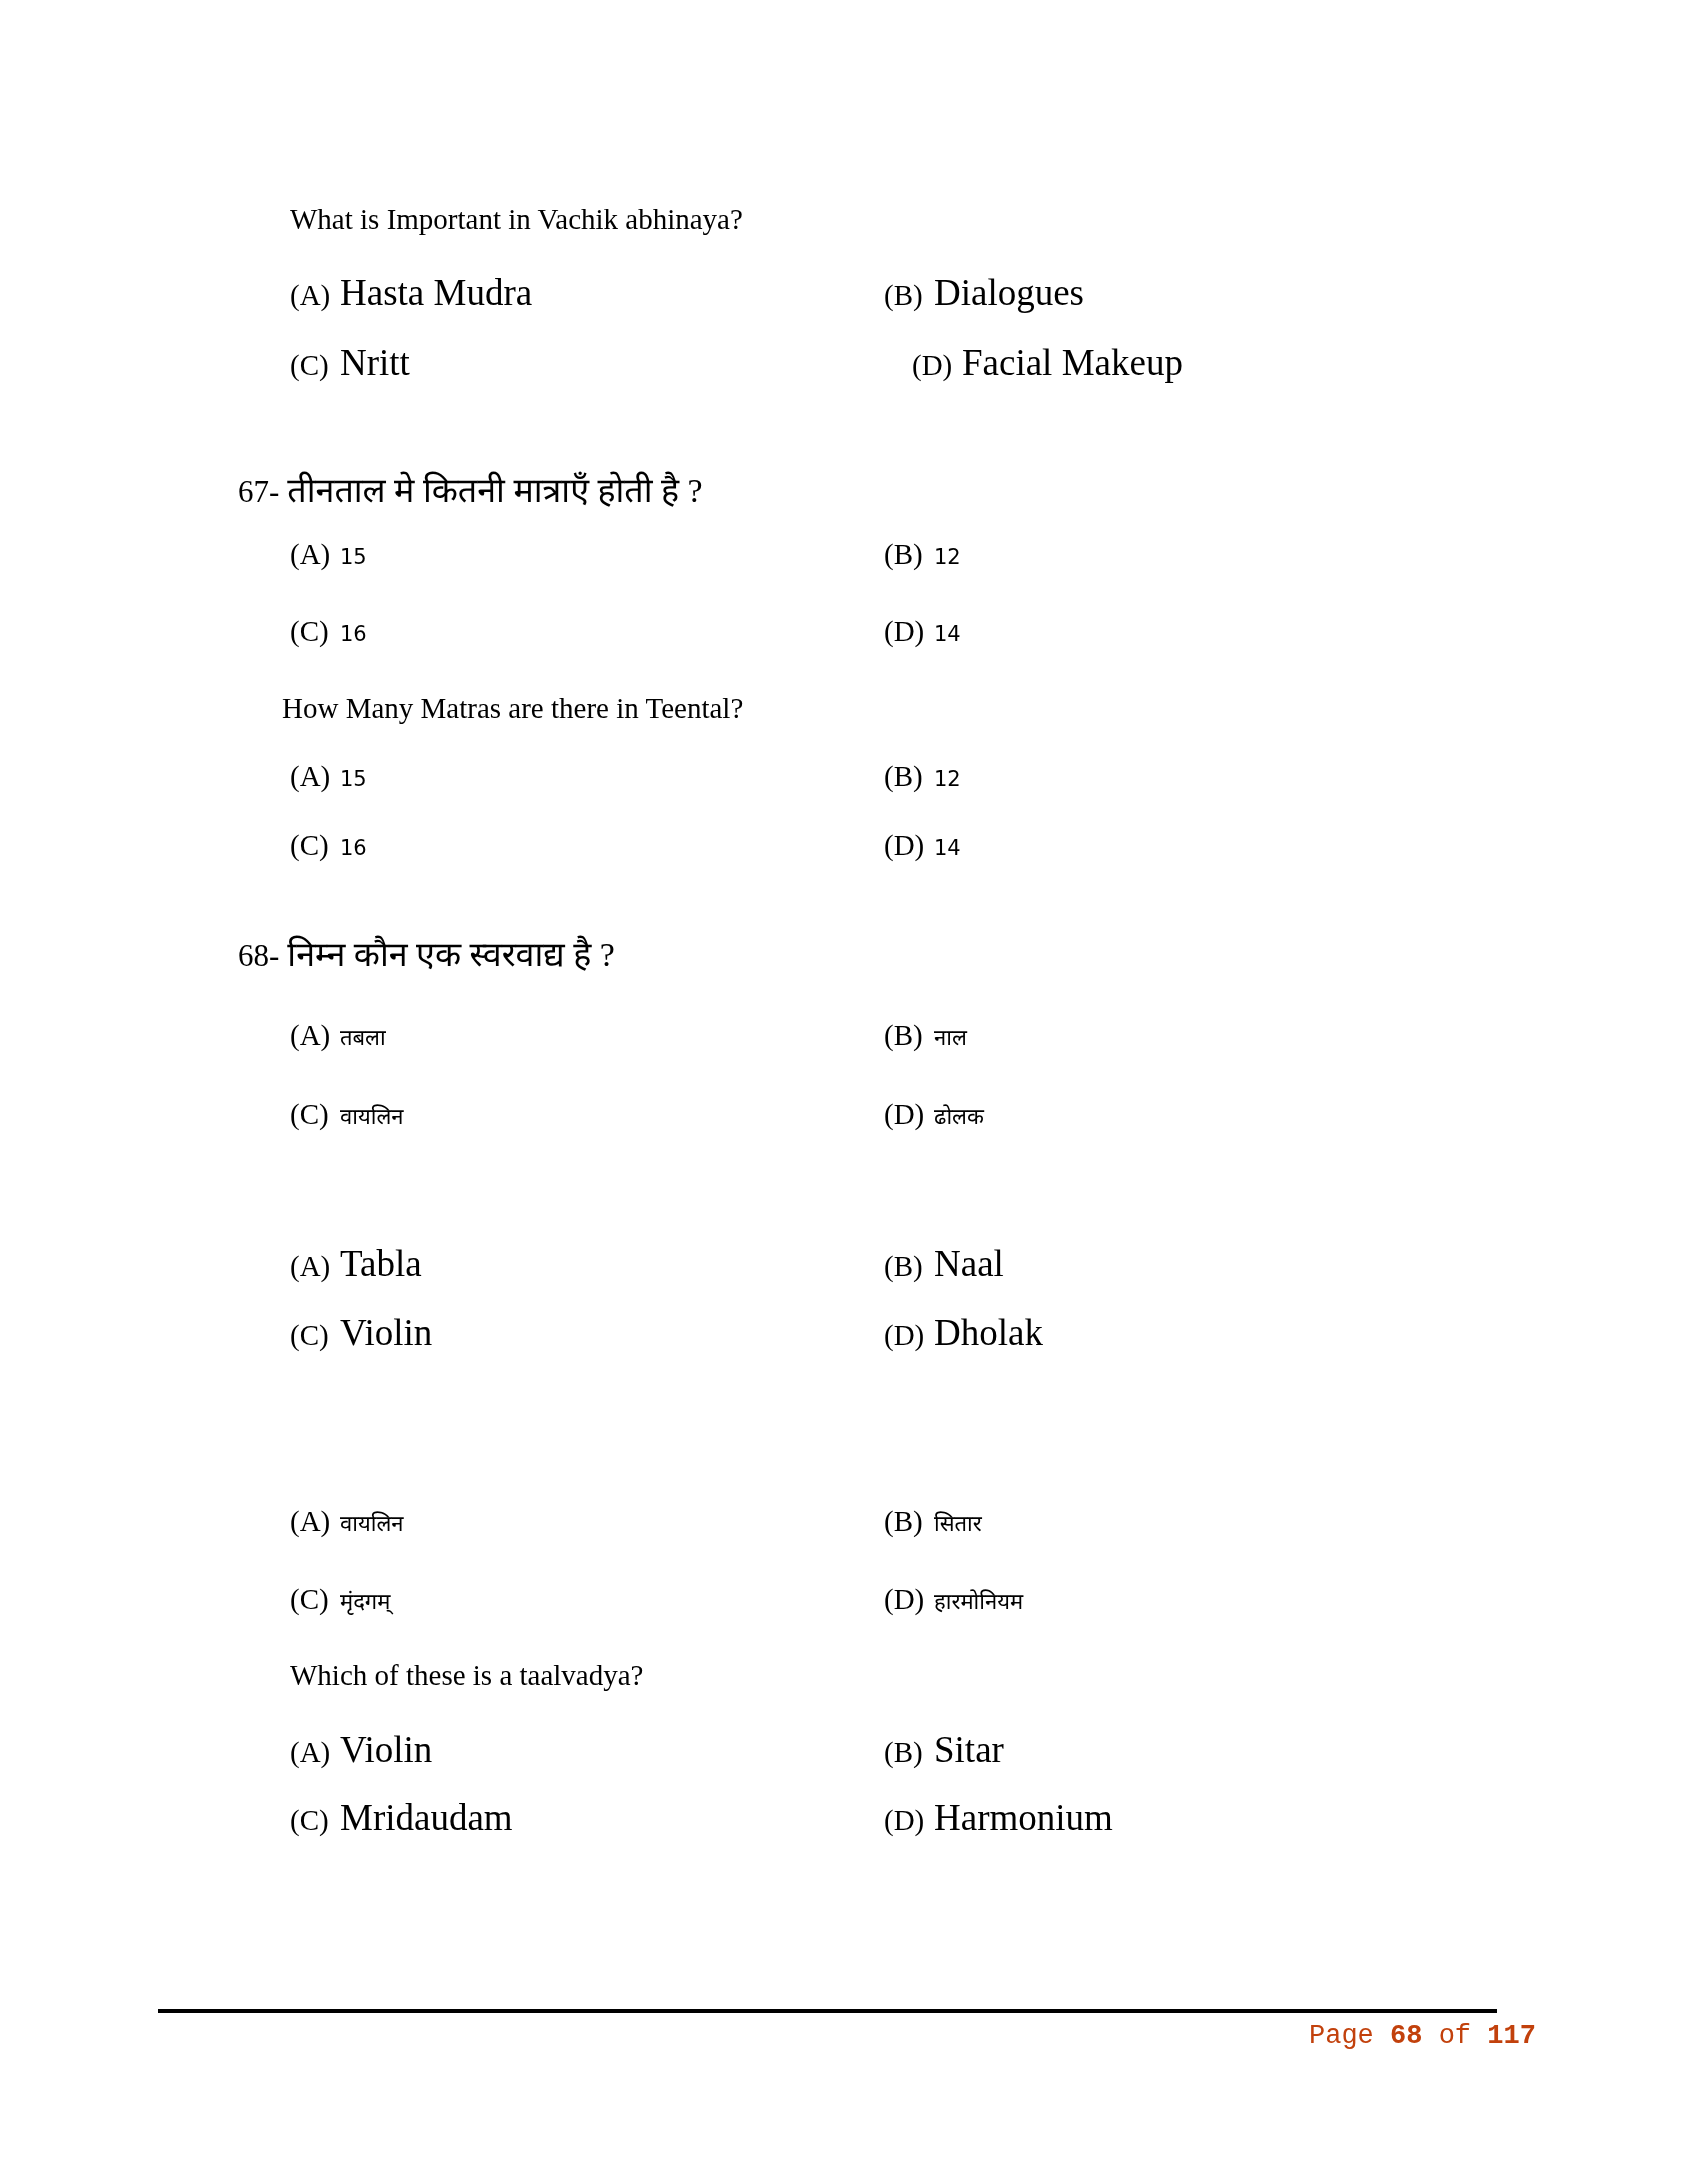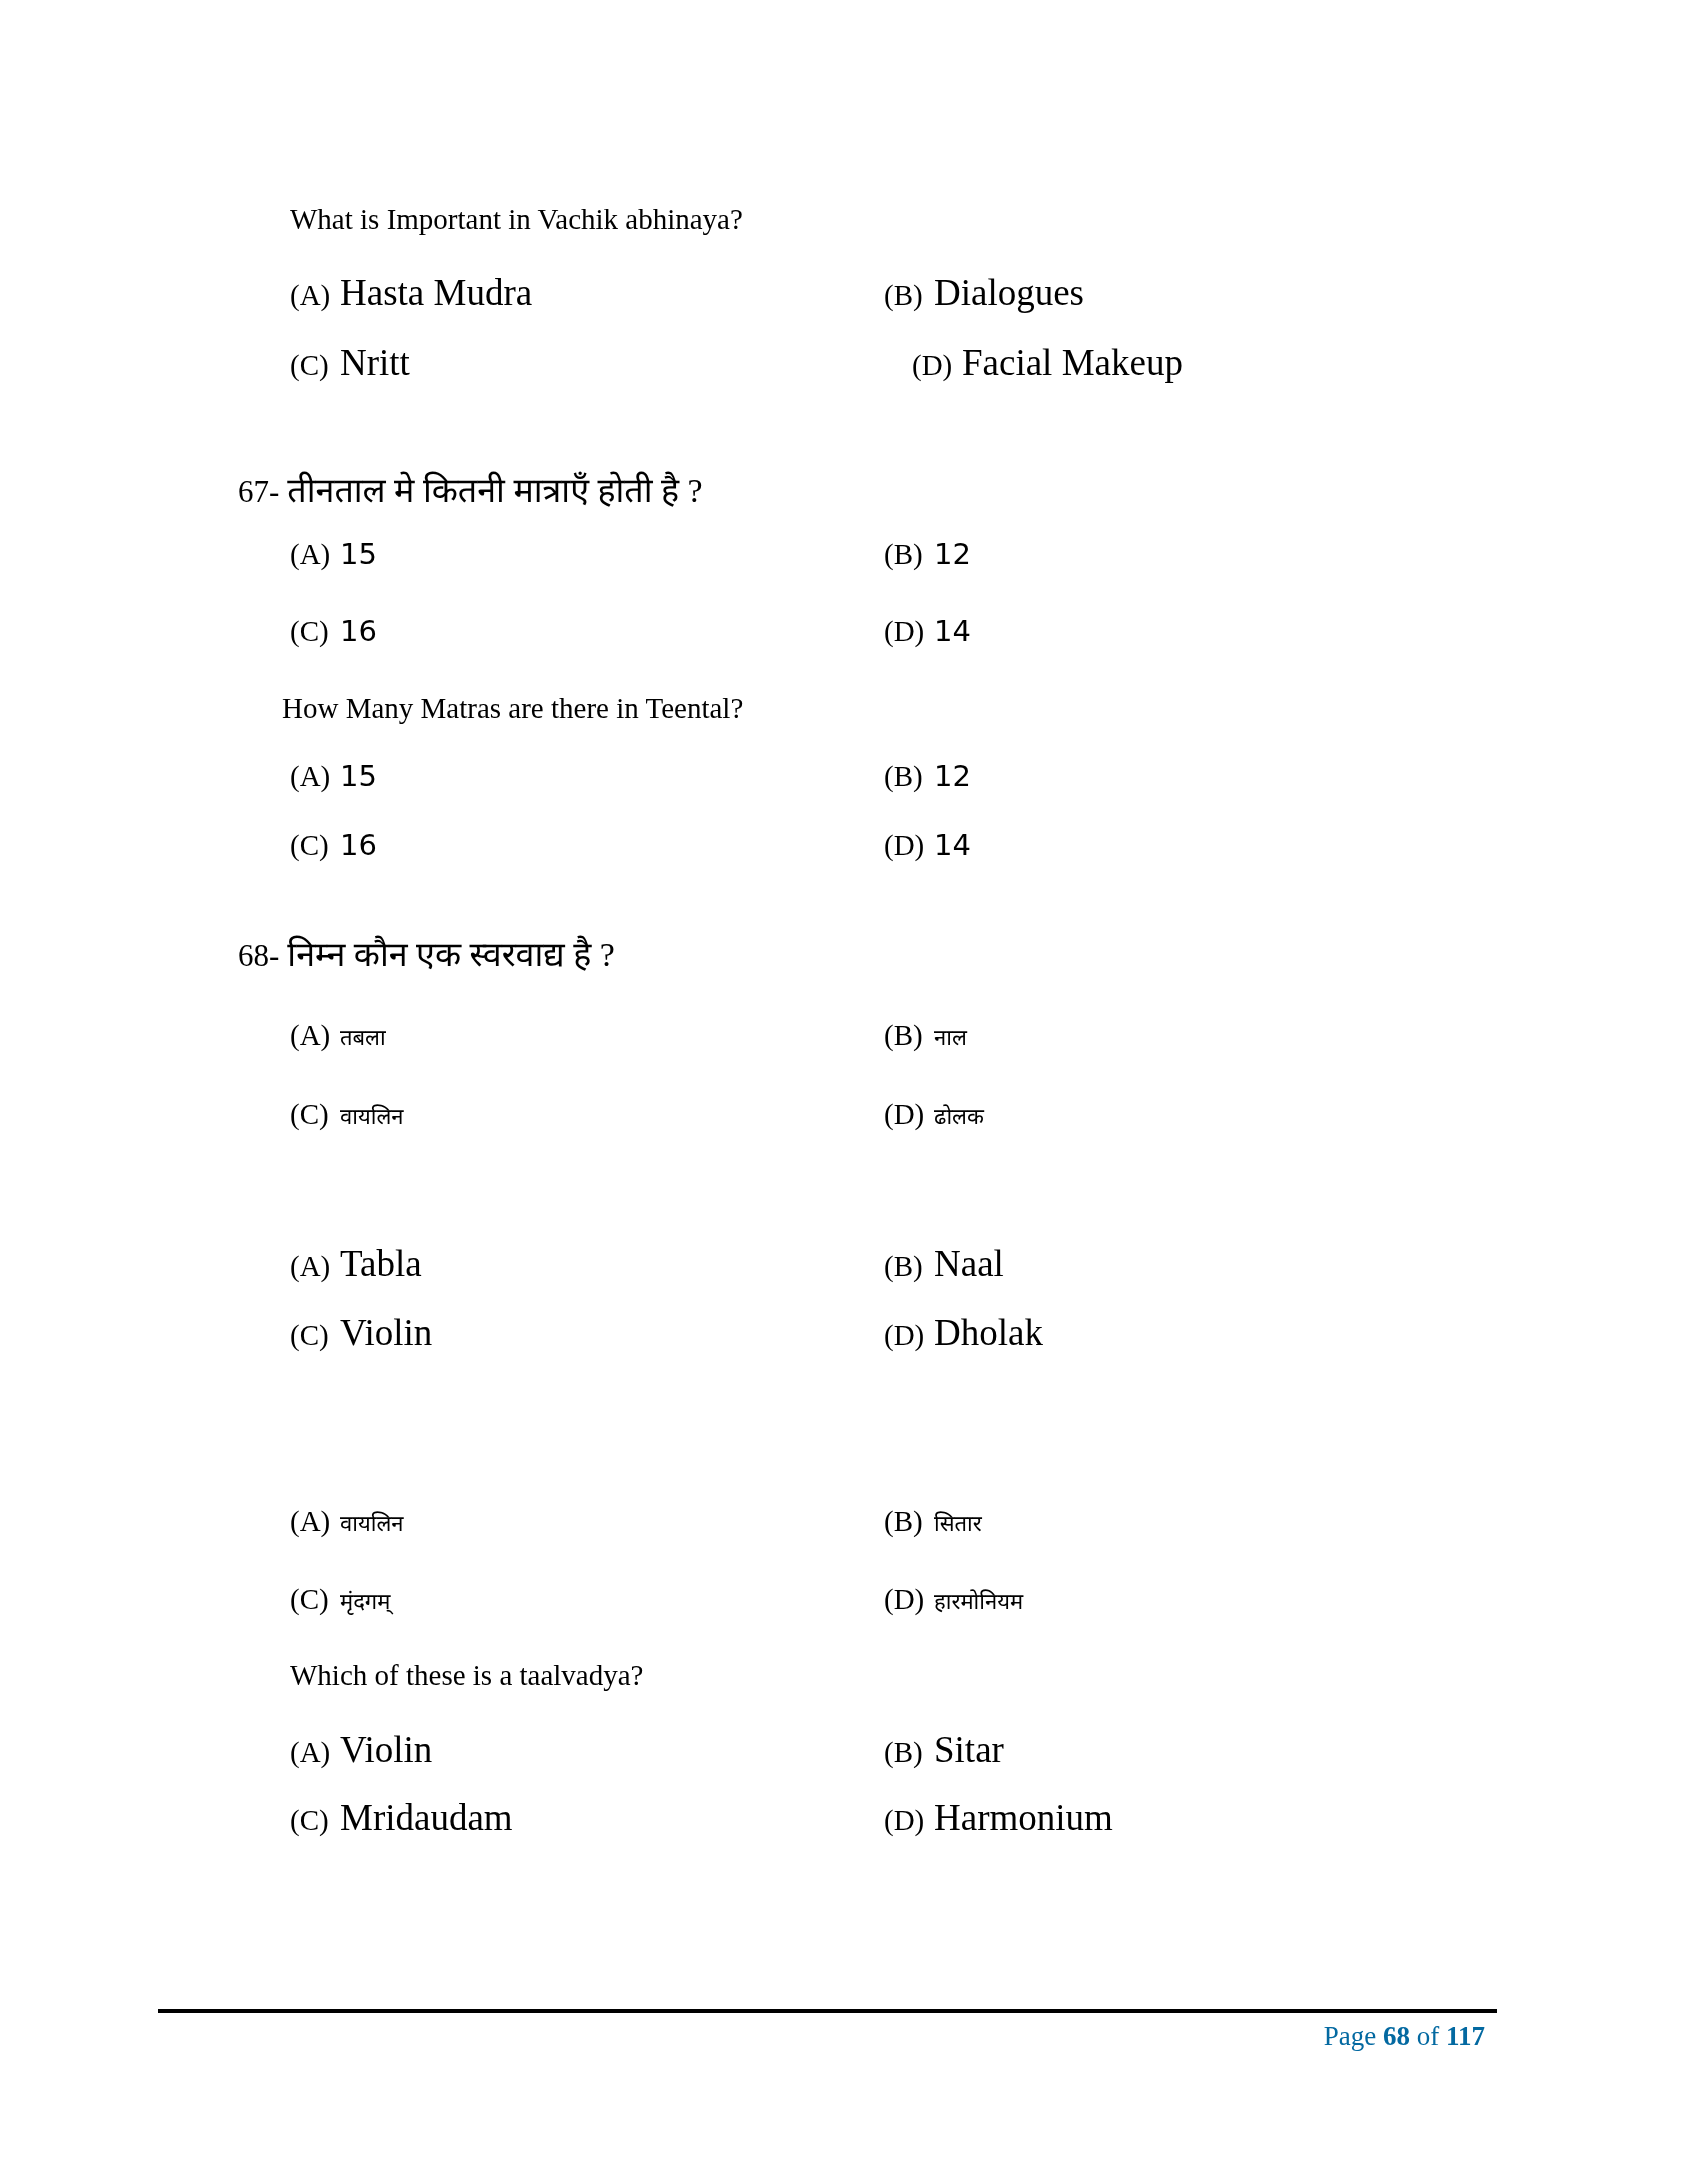--- a/index.html
+++ b/index.html
@@ -12,38 +12,38 @@
     font-family: "Liberation Serif", serif;
     overflow: hidden;
   }
   .line { position: absolute; white-space: nowrap; line-height: 1.15; }
   .eng-q { font-size: 29px; }
   .hin-q { font-size: 34px; }
   .q-num { font-size: 31px; padding-right: 8px; }
   .opt-label { display: inline-block; min-width: 50px; font-size: 29px; }
   .opt-text { font-size: 37px; }
   .opt-text.hin { font-size: 22px; }
-  .opt-text.num { font-family: "DejaVu Sans", sans-serif; font-size: 29px; }
+  .opt-text.num { font-family: "DejaVu Sans", sans-serif; font-size: 21px; }
   .footer-rule {
     position: absolute;
     left: 158px;
     top: 2009px;
     width: 1339px;
     height: 4px;
     background: #000000;
   }
   .footer-text {
     position: absolute;
     top: 2021px;
     left: 1309px;
     width: 176px;
     text-align: right;
-    font-family: Liberation Serif, serif;
+    font-family: Liberation Mono, monospace;
     font-size: 27px;
-    color: #0369a1;
+    color: #c2410c;
     white-space: nowrap;
   }
   .footer-text .b { font-weight: bold; }
 </style>
 </head>
 <body>
 
 <div class="page">
 
   <div class="line eng-q" style="left:290px; top:203px;">What is Important in Vachik abhinaya?</div>

